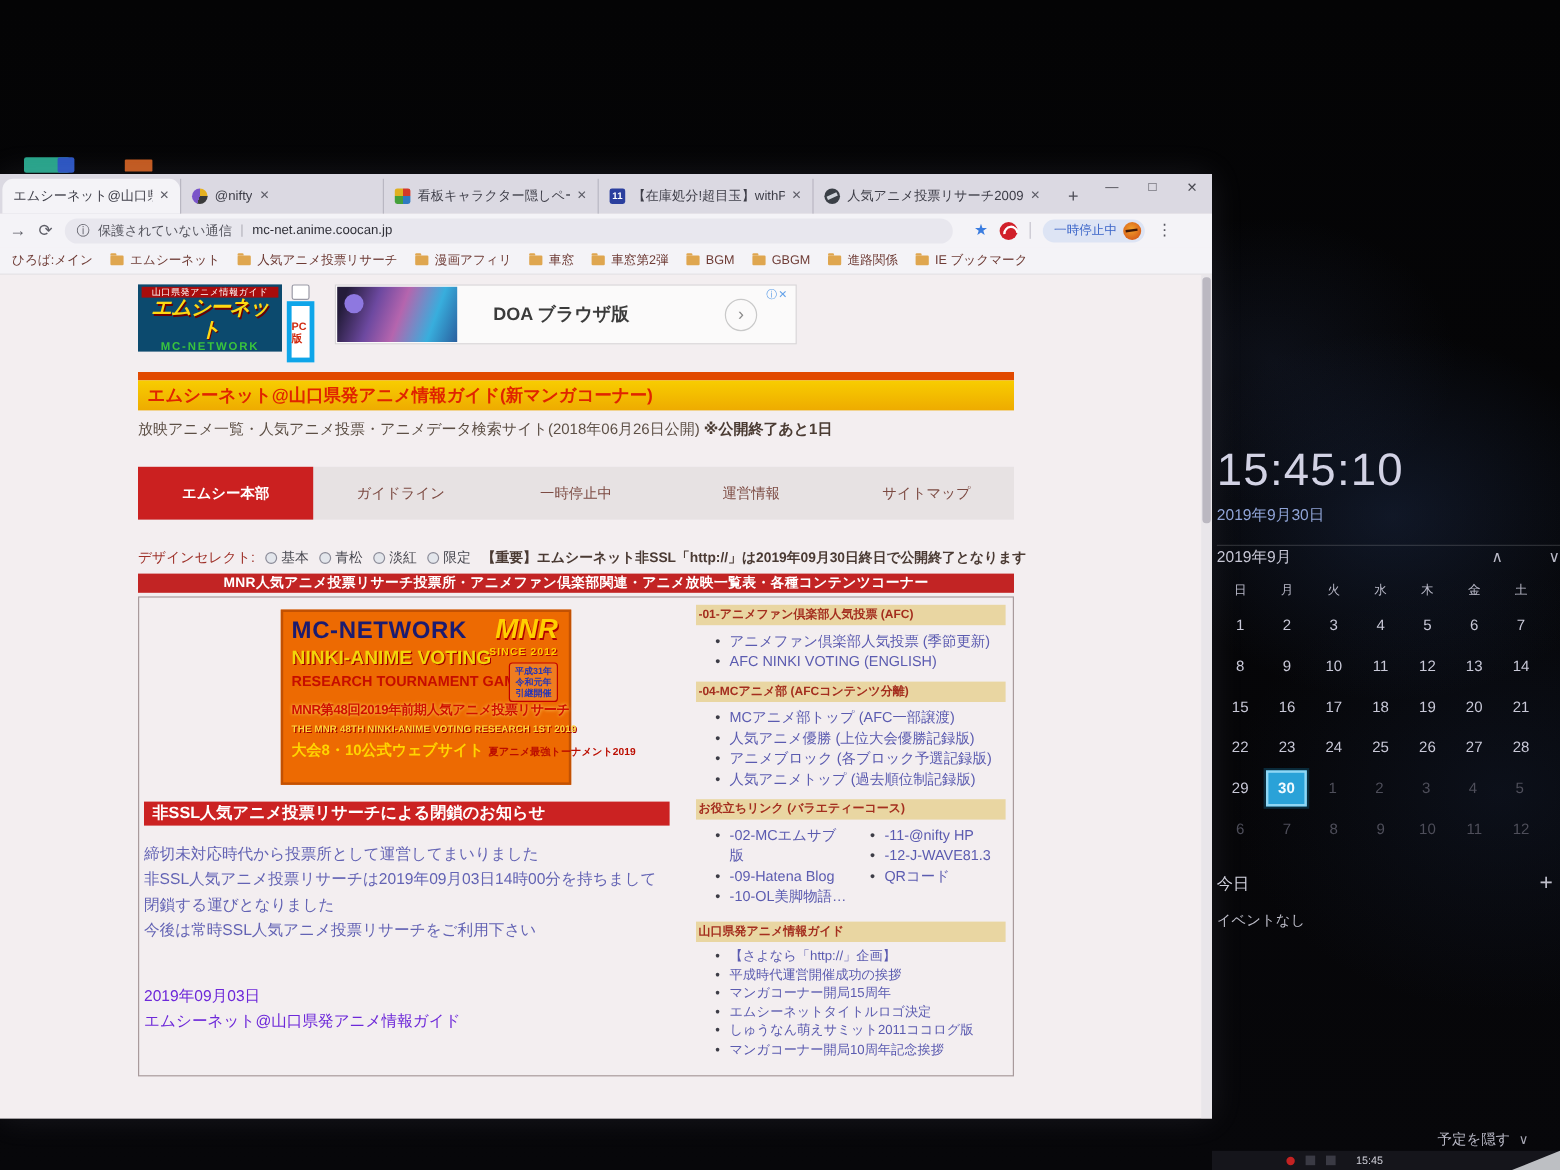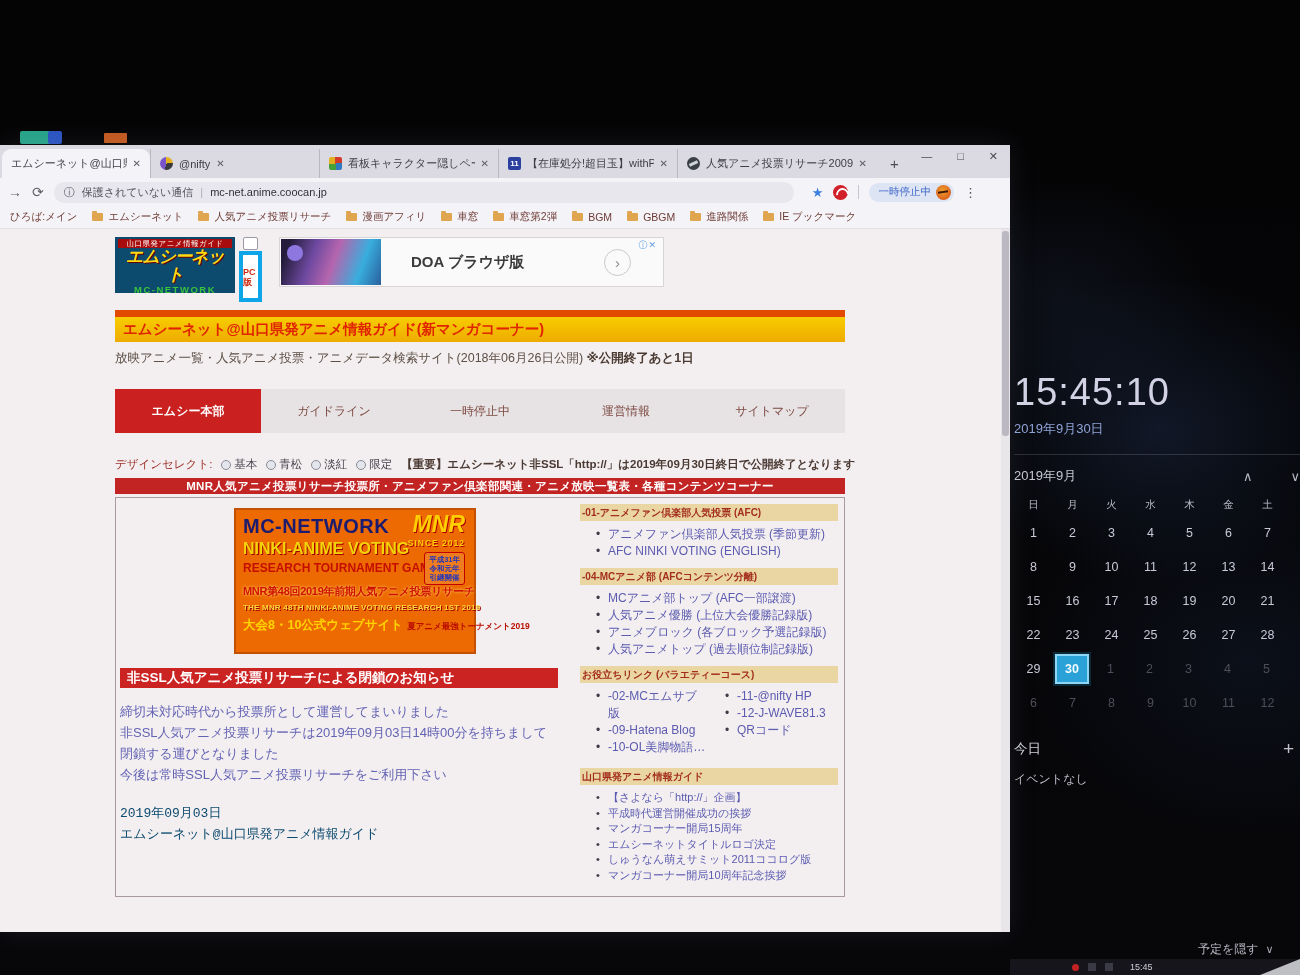--- a/index.html
+++ b/index.html
@@ -122,38 +122,38 @@
   .mnr{position:absolute;right:9px;top:3px;color:#ffd000;font-weight:bold;font-style:italic;font-size:23px;
     text-shadow:1px 1px 0 #b00000;line-height:23px;}
   .since{position:absolute;right:9px;top:28px;color:#ffd000;font-size:8.5px;font-weight:bold;
     text-shadow:1px 1px 0 #b00000;letter-spacing:1px;}
   .era-box{position:absolute;right:9px;top:42px;border:1.5px solid #c00000;border-radius:3px;padding:2px 4px;
     color:#2335bb;font-size:7.5px;font-weight:bold;line-height:9px;text-align:center;background:#ef7d20;}
 
   .ann-title{margin-top:14px;background:#cb2222;color:#fff;font-weight:bold;font-size:13.5px;
     height:20px;line-height:20px;padding-left:7px;width:438px;box-sizing:border-box;}
   .ann-body{margin-top:13px;font-size:13px;color:#6363b4;line-height:21px;}
-  .ann-date{margin-top:18px;font-size:13px;color:#0c4a6e;line-height:21px;font-family:Liberation Mono, monospace;}
+  .ann-date{margin-top:34px;font-size:13px;color:#6d28d9;line-height:21px;}
 
   .sec-h{background:#e9d6a2;color:#a42e1e;font-weight:bold;font-size:10px;height:17px;line-height:17px;
     padding-left:2px;margin-top:4px;}
   .sec-h.first{margin-top:0;}
   .links{margin:5px 0 8px 0;padding:0 0 0 28px;list-style:none;}
   .links li{font-size:12px;color:#5b5bb0;line-height:17px;position:relative;}
   .links li::before{content:"•";position:absolute;left:-12px;color:#3c3c46;}
   .links2{display:flex;}
   .links2 .links{width:50%;box-sizing:border-box;}
   .links.blog li{font-size:11px;line-height:14.5px;margin-bottom:1px;}
 
   
   .flyout{position:absolute;left:1014px;top:372px;width:286px;color:#c6c6d4;}
   .time{font-size:38px;font-weight:200;color:#d2d2e4;letter-spacing:1px;line-height:40px;}
   .date-link{color:#8fa3d6;font-size:13px;margin-top:8px;}
   .fly-hr{border:none;border-top:1px solid rgba(255,255,255,.14);margin:16px 0 0 0;}
-  .month-row{display:flex;align-items:center;font-size:13px;color:#c6c6d4;margin-top:12px;}
+  .month-row{display:flex;align-items:center;font-size:13px;color:#c6c6d4;}
   .month-label{flex:1;}
   .chev{color:#b9b9c6;font-size:13px;margin-left:38px;}
   .cal{margin-top:8px;}
   .cal-row{display:flex;}
   .cal-head{width:39px;height:23px;text-align:center;font-size:10.5px;color:#b9b9c8;line-height:23px;}
   .cal-cell{width:39px;height:34px;display:flex;align-items:center;justify-content:center;
     font-size:12.5px;color:#c9c9d8;box-sizing:border-box;}
   .cal-cell.s-dim{color:#4e4e5a;}
   .cal-cell.s-sel{background:#2aa2d8;border:2px solid #8ed6f4;box-shadow:0 0 0 2px #0a2a3a;color:#f2fbff;
     width:34px;height:30px;margin:2px;font-weight:bold;}

